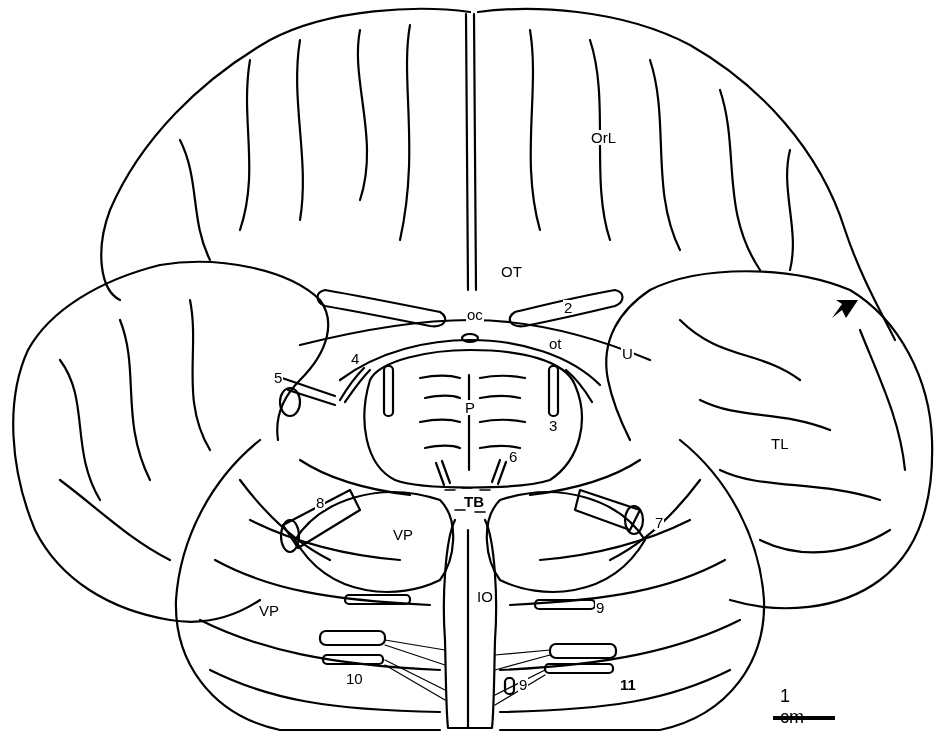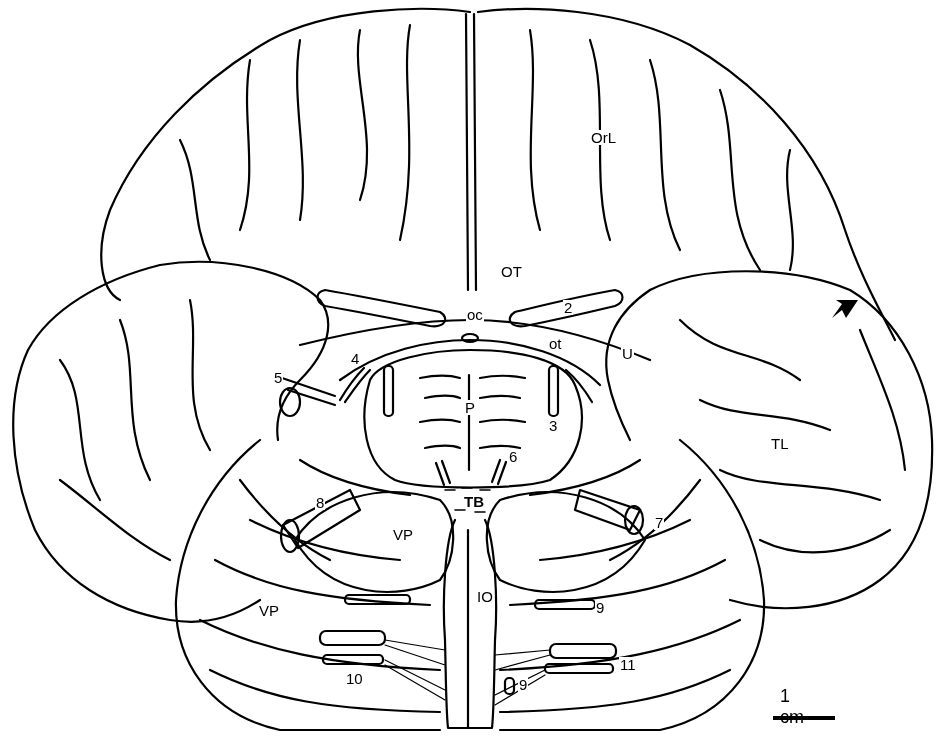--- a/index.html
+++ b/index.html
@@ -147,18 +147,18 @@
   <span class="lbl" style="left:508px;top:449px;">6</span>
   <span class="lbl" style="left:770px;top:436px;">TL</span>
   <span class="lbl" style="left:463px;top:494px;font-weight:bold;">TB</span>
   <span class="lbl" style="left:315px;top:495px;">8</span>
   <span class="lbl" style="left:392px;top:527px;">VP</span>
   <span class="lbl" style="left:654px;top:515px;">7</span>
   <span class="lbl" style="left:476px;top:569px;margin-top:20px;">IO</span>
   <span class="lbl" style="left:258px;top:603px;">VP</span>
   <span class="lbl" style="left:595px;top:600px;">9</span>
   <span class="lbl" style="left:345px;top:627px;margin-top:44px;">10</span>
-  <span class="lbl" style="left:619px;top:657px;">11</span>
+  <span class="lbl" style="left:619px;top:677px;font-weight:bold;">11</span>
   <span class="lbl" style="left:518px;top:677px;">9</span>
 
   <span class="scale-text" style="left:780px;top:686px;">1 cm</span>
   <div class="scale-bar" style="left:773px;top:716px;width:62px;"></div>
 </div>
 
 </body></html>

